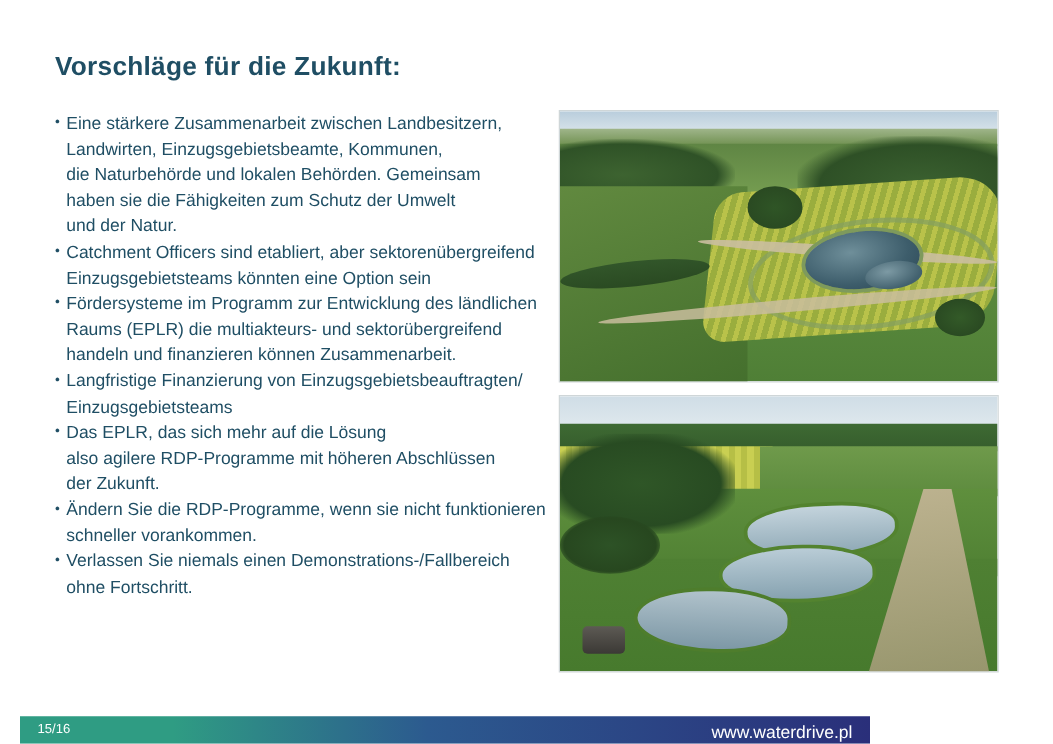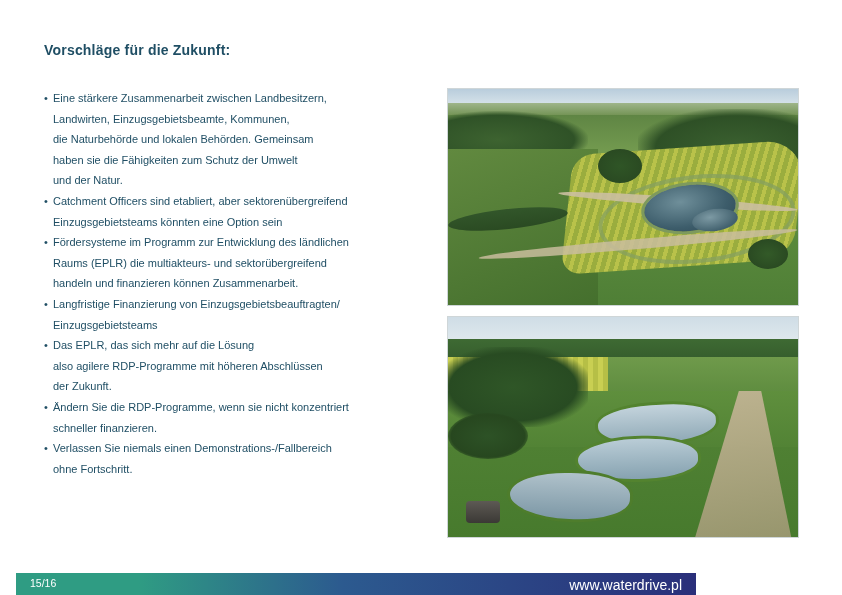--- a/index.html
+++ b/index.html
@@ -18,36 +18,36 @@
     position: absolute;
     left: 0; top: 0;
     width: 842px;
     height: 595px;
     background: #ffffff;
   }
   .title {
     position: absolute;
     left: 44px;
     top: 42px;
-    font-size: 14px;
+    font-size: 21px;
     font-weight: bold;
     color: #1f4e64;
     letter-spacing: 0.2px;
   }
   .bullets {
     position: absolute;
     left: 44px;
     top: 88px;
     width: 400px;
   }
   .bullet {
     display: block;
     margin-bottom: 0px;
     color: #1f4e64;
-    font-size: 11px;
+    font-size: 14px;
     line-height: 20.6px;
     position: relative;
     padding-left: 9px;
   }
   .bullet::before {
     content: "\2022";
     position: absolute;
     left: 0;
     top: 0;
     color: #1f4e64;
@@ -280,22 +280,22 @@
       <span class="ln">Einzugsgebietsteams</span>
     </div>
 
     <div class="bullet">
       <span class="ln">Das EPLR, das sich mehr auf die Lösung</span>
       <span class="ln">also agilere RDP-Programme mit höheren Abschlüssen</span>
       <span class="ln">der Zukunft.</span>
     </div>
 
     <div class="bullet">
-      <span class="ln">Ändern Sie die RDP-Programme, wenn sie nicht konzentriert</span>
-      <span class="ln">schneller finanzieren.</span>
+      <span class="ln">Ändern Sie die RDP-Programme, wenn sie nicht funktionieren</span>
+      <span class="ln">schneller vorankommen.</span>
     </div>
 
     <div class="bullet">
       <span class="ln">Verlassen Sie niemals einen Demonstrations-/Fallbereich</span>
       <span class="ln">ohne Fortschritt.</span>
     </div>
 
   </div>
 
   <div class="photos">

